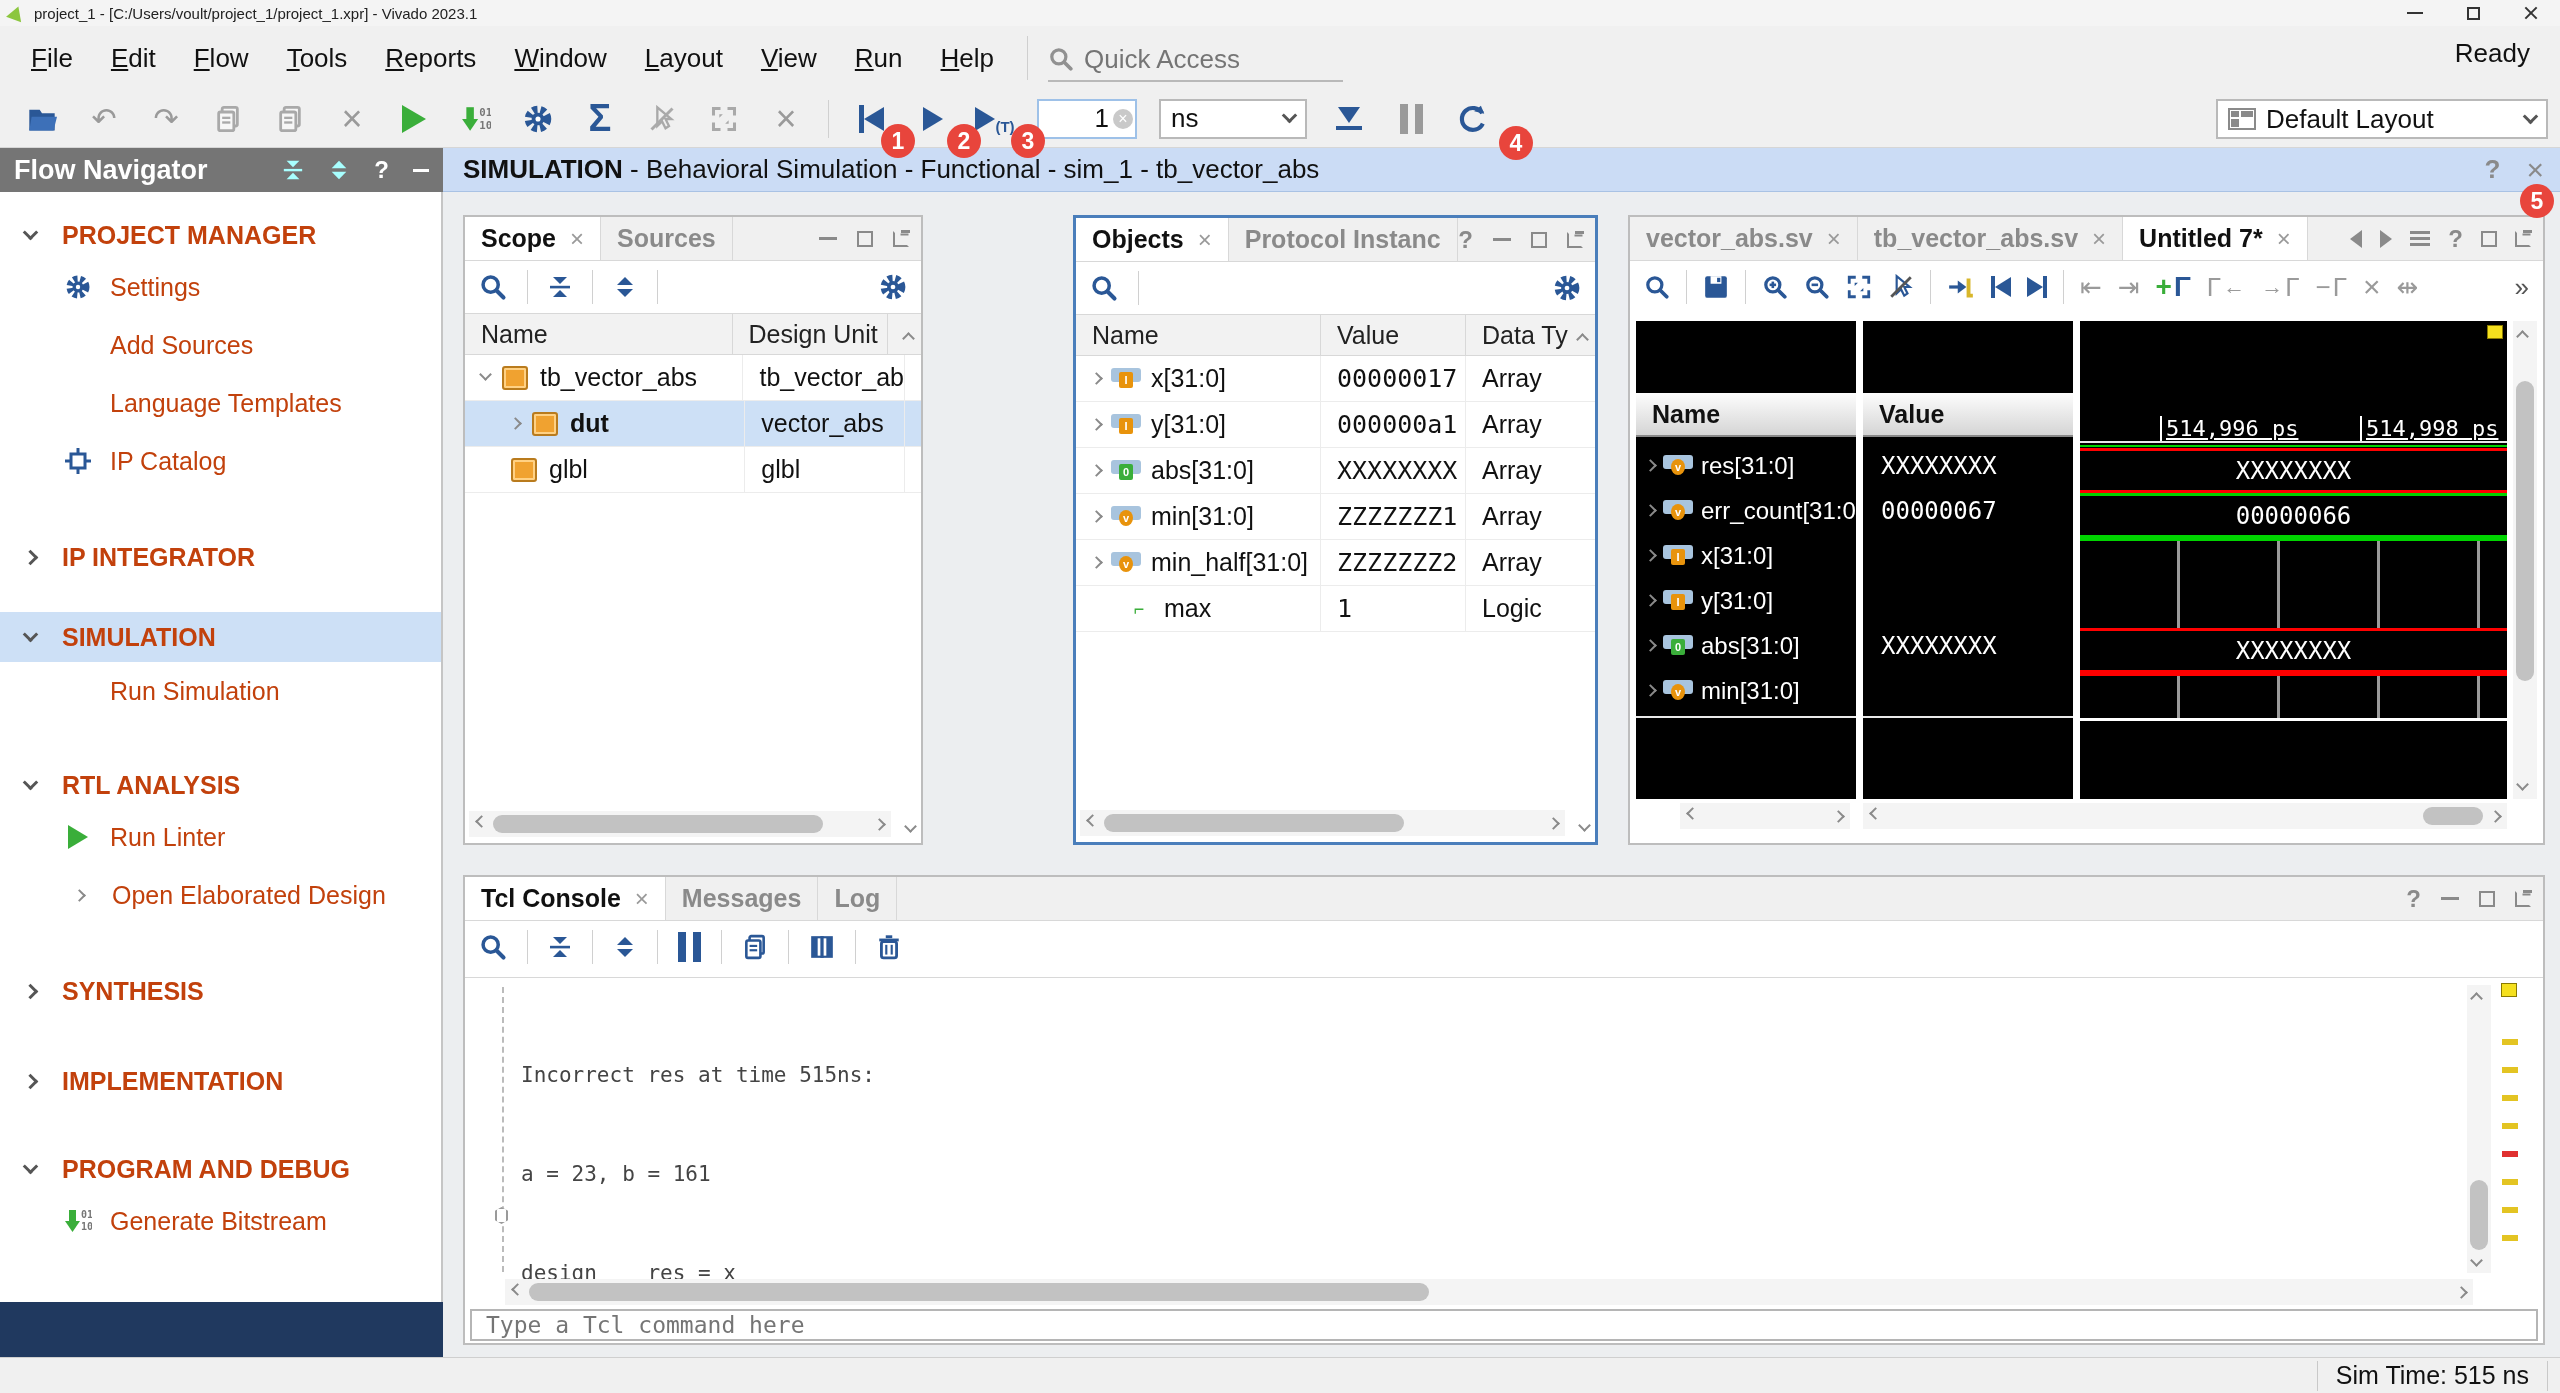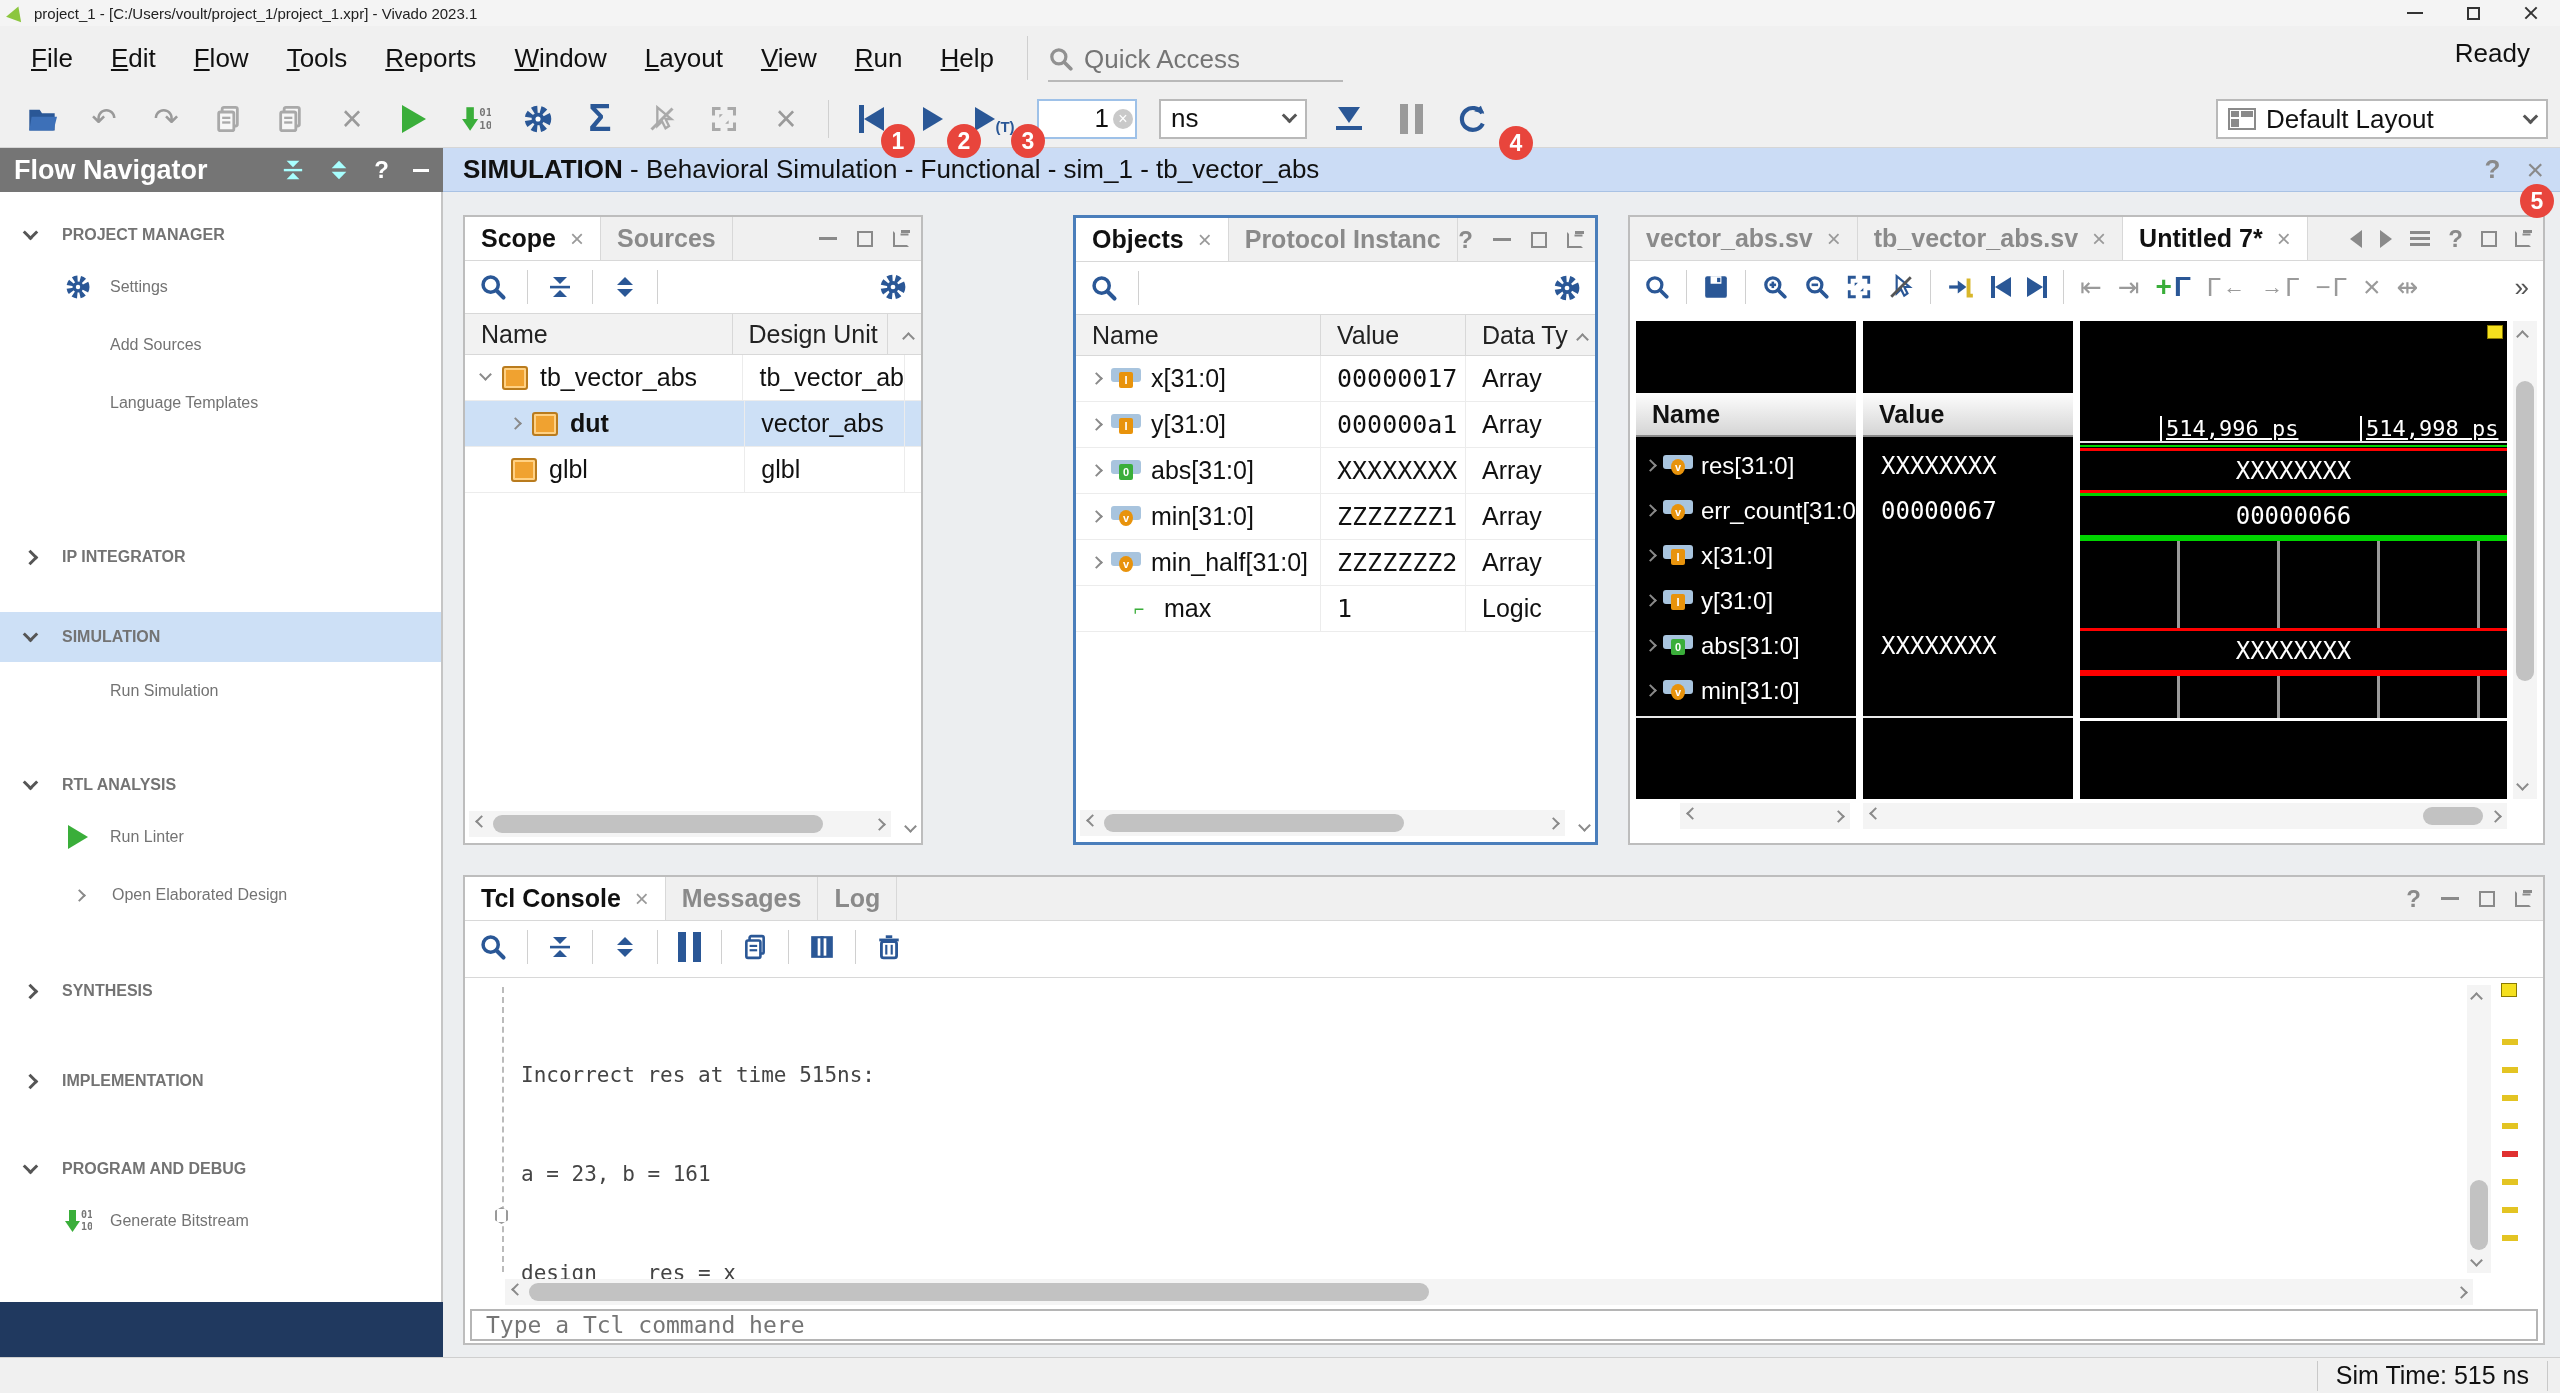--- a/index.html
+++ b/index.html
@@ -47,21 +47,21 @@
   .chev.grey{border-color:#8a8a8a}
   #layout-select{position:absolute;right:12px;top:9px;width:332px}
   .layout-ic{width:28px;height:22px;border:2px solid #8a8a8a;display:grid;grid-template-columns:10px 1fr;grid-template-rows:8px 1fr}
   .layout-ic i{background:#8a8a8a;margin:1px}
   
   .badge{position:absolute;width:34px;height:34px;border-radius:50%;background:#e8453c;color:#fff;font-size:23px;font-weight:bold;display:flex;align-items:center;justify-content:center;z-index:50}
   
   #flownav-header{left:0;top:148px;width:443px;height:44px;background:#757575;color:#fff;display:flex;align-items:center;font-size:27px;font-weight:bold;padding-left:14px}
   #banner{left:443px;top:148px;width:2117px;height:44px;background:#cbdcf5;display:flex;align-items:center;font-size:26px;color:#111;padding-left:20px;border-bottom:1px solid #a9c2e4}
   #sidebar{left:0;top:192px;width:443px;height:1110px;background:#fff;border-right:2px solid #c5c5c5}
-  .nav-row{position:absolute;left:0;right:0;height:50px;display:flex;align-items:center;font-size:16px;color:#737373}
+  .nav-row{position:absolute;left:0;right:0;height:50px;display:flex;align-items:center;font-size:25px;color:#c2410c}
   .nav-row.hdr{font-weight:bold}
   .nav-chev{position:absolute;left:25px}
   .nav-ic{position:absolute;left:60px;width:36px;display:flex;justify-content:center}
   #navy-strip{left:0;top:1302px;width:443px;height:55px;background:#20395f}
   
   #workspace{left:443px;top:192px;width:2117px;height:1165px;background:#eceef0}
   .panel{position:absolute;background:#fff;border:2px solid #bdbdbd}
   .ptabs{height:44px;background:#f0f0f0;display:flex;align-items:stretch;border-bottom:1px solid #d8d8d8;font-size:25px}
   .ptab{display:flex;align-items:center;gap:14px;padding:0 16px;color:#8a8a8a;font-weight:bold;border-right:1px solid #d8d8d8}
   .ptab.active{background:#fff;color:#111}
@@ -399,20 +399,28 @@
           </svg>
         </span>
         <span style="position:absolute;left:110px">Settings</span>
     </div>
     <div class="nav-row" style="top:128px">
       <span style="position:absolute;left:110px">Add Sources</span>
     </div>
     <div class="nav-row" style="top:186px">
       <span style="position:absolute;left:110px">Language Templates</span>
     </div>
+    <div class="nav-row" style="top:244px">
+      <span class="nav-ic">
+          <svg width="26" height="26">
+            <use href="#ic-ipcat"></use>
+          </svg>
+        </span>
+        <span style="position:absolute;left:110px">IP Catalog</span>
+    </div>
     <div class="nav-row hdr" style="top:340px">
       <span class="nav-chev chev r"></span>
         <span style="position:absolute;left:62px">IP INTEGRATOR</span>
     </div>
     <div class="nav-row hdr" style="top:420px;background:#cde0f6">
       <span class="nav-chev chev"></span>
         <span style="position:absolute;left:62px">SIMULATION</span>
     </div>
     <div class="nav-row" style="top:474px">
       <span style="position:absolute;left:110px">Run Simulation</span>

